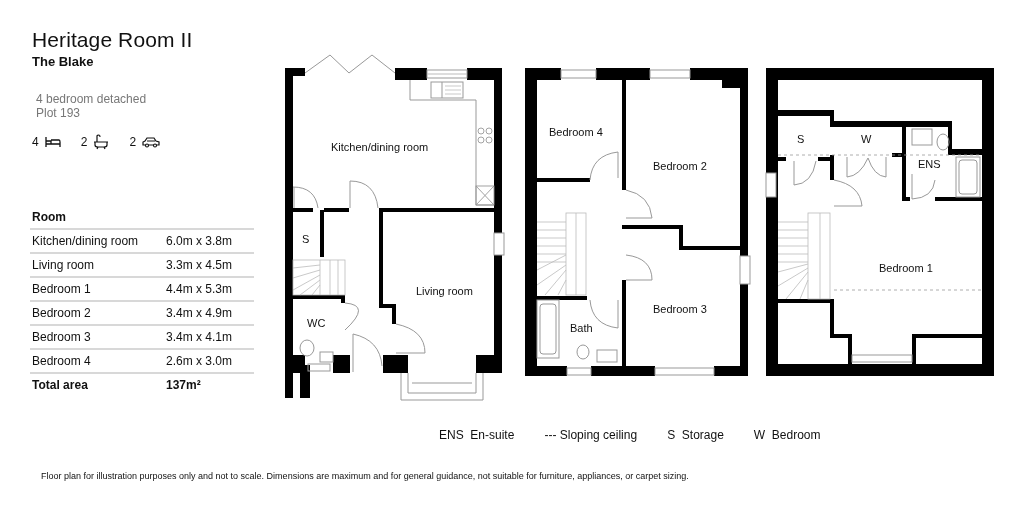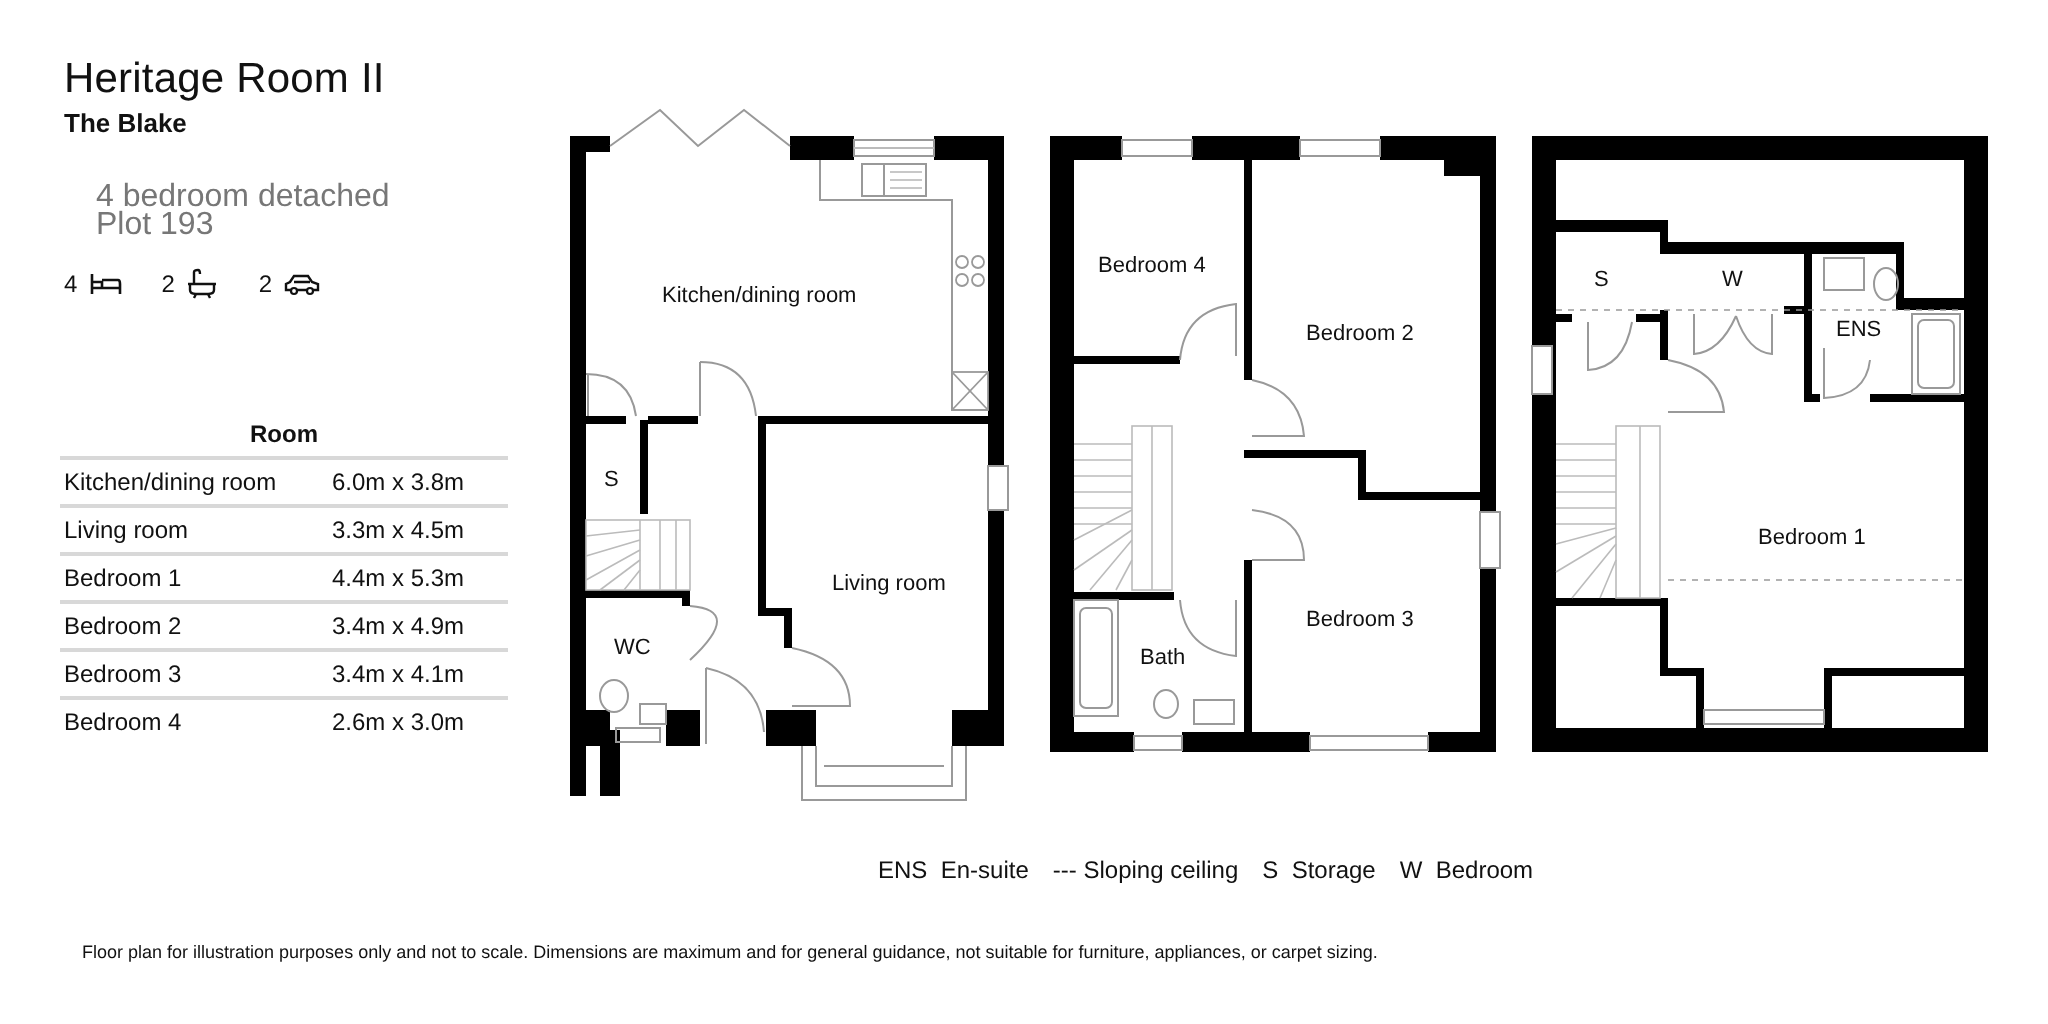--- a/index.html
+++ b/index.html
@@ -1,30 +1,30 @@
 <!DOCTYPE html>
 <html><head>
 <meta charset="utf-8">
 <style>
   html, body { margin:0; padding:0; background:#ffffff; }
   body { width:1024px; height:512px; position:relative; overflow:hidden; font-family:"Liberation Sans", sans-serif; color:#111; }
   .dev-title { position:absolute; left:32px; top:28px; font-size:21px; font-weight:400; color:#111; letter-spacing:0.1px; }
   .house-name { position:absolute; left:32px; top:54px; font-size:13px; font-weight:700; color:#111; }
-  .subtitle { position:absolute; left:48px; top:92px; font-size:16px; color:#777; line-height:14px; }
+  .subtitle { position:absolute; left:36px; top:92px; font-size:12px; color:#777; line-height:14px; }
   .features { position:absolute; left:32px; top:134px; font-size:12px; color:#111; display:flex; align-items:center; gap:6px; }
   .features .num { font-size:12px; }
   .features svg { display:block; }
   .features .gap { width:8px; }
   .room-table { position:absolute; left:30px; top:208px; width:224px; border-collapse:collapse; font-size:12px; }
-  .room-table th { text-align:center; font-weight:700; padding:2px 2px 4px 2px; font-size:12px; }
+  .room-table th { text-align:left; font-weight:700; padding:2px 2px 4px 2px; font-size:12px; }
   .room-table td { padding:4px 2px; border-top:2px solid #d8d8d8; height:14px; }
   .room-table td.dim { width:86px; }
   .room-table tr.total td { font-weight:700; }
   .plans { position:absolute; left:0; top:0; width:1024px; height:420px; }
-  .legend { position:absolute; left:439px; top:428px; font-size:12px; color:#111; display:flex; gap:12px; }
+  .legend { position:absolute; left:439px; top:428px; font-size:12px; color:#111; display:flex; gap:30px; }
   .disclaimer { position:absolute; left:41px; top:471px; font-size:9px; color:#111; }
 </style>
 </head>
 <body>
 
 <div class="dev-title">Heritage Room II</div>
 <div class="house-name">The Blake</div>
 <div class="subtitle">
   <div>4 bedroom detached</div>
   <div>Plot 193</div>
@@ -79,20 +79,24 @@
         <td class="dim">3.4m x 4.9m</td>
       </tr>
     <tr>
         <td>Bedroom 3</td>
         <td class="dim">3.4m x 4.1m</td>
       </tr>
     <tr>
         <td>Bedroom 4</td>
         <td class="dim">2.6m x 3.0m</td>
       </tr>
+    <tr class="total">
+        <td>Total area</td>
+        <td class="dim">137m²</td>
+      </tr>
   </tbody>
 </table>
 
 <svg class="plans" width="1024" height="420" viewBox="0 0 1024 420" font-family="Liberation Sans, sans-serif" font-size="11">
 
   <g>
 
     <g fill="#000">
       <rect x="285" y="68" width="20" height="8"></rect>
       <rect x="285" y="68" width="8" height="330"></rect>

